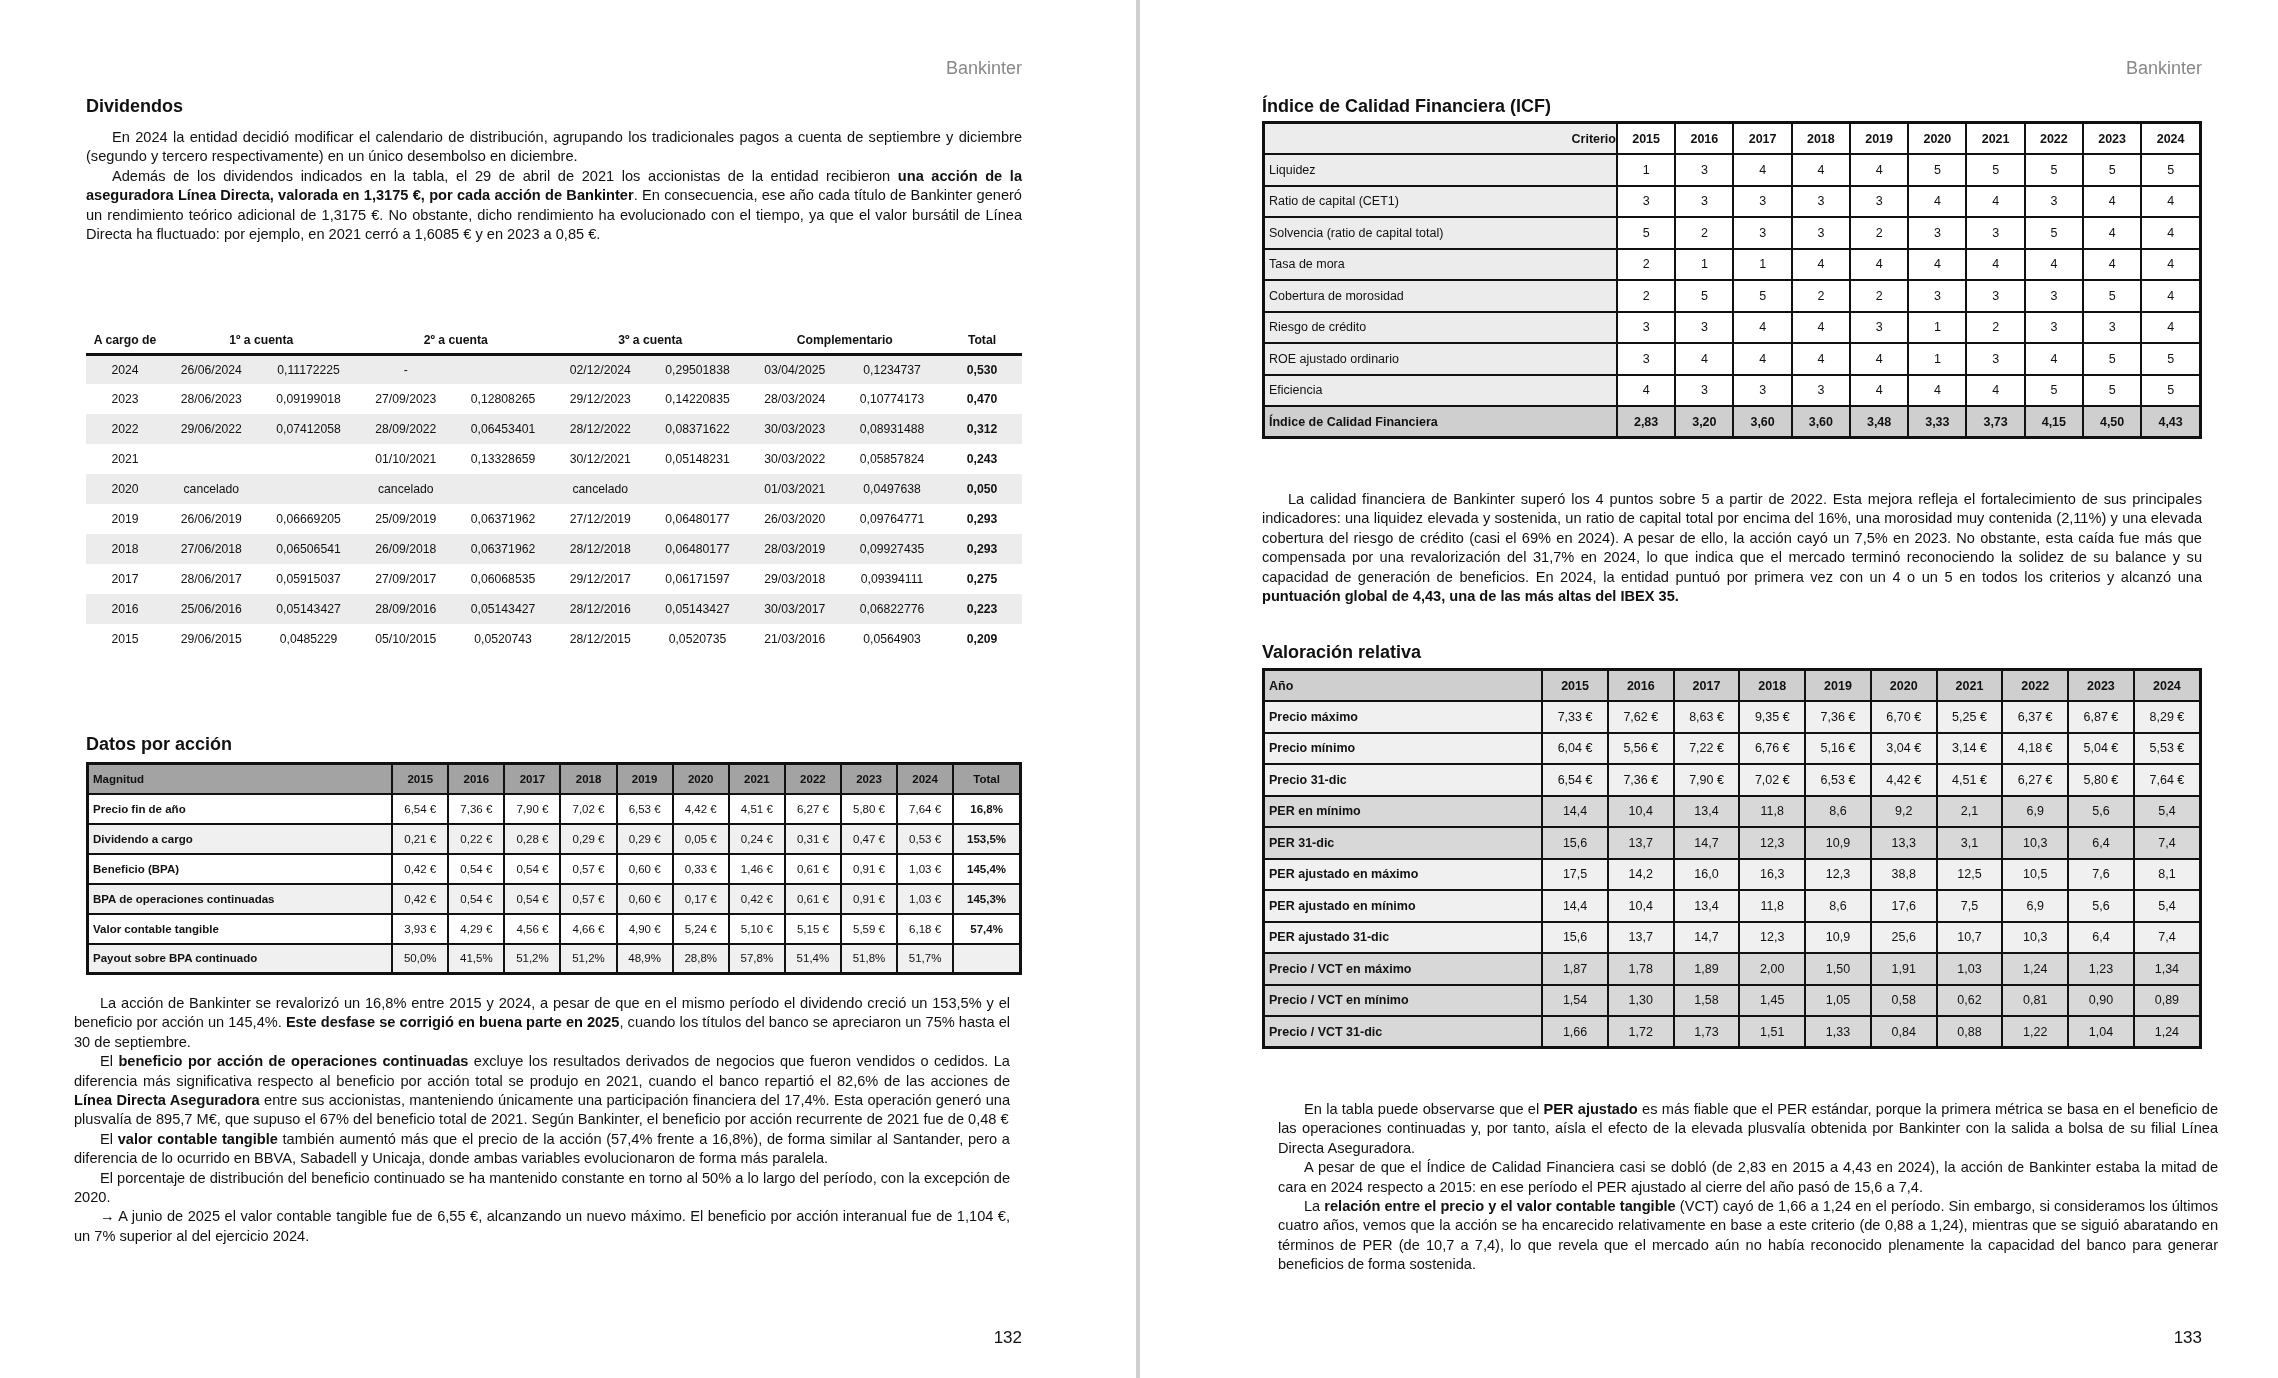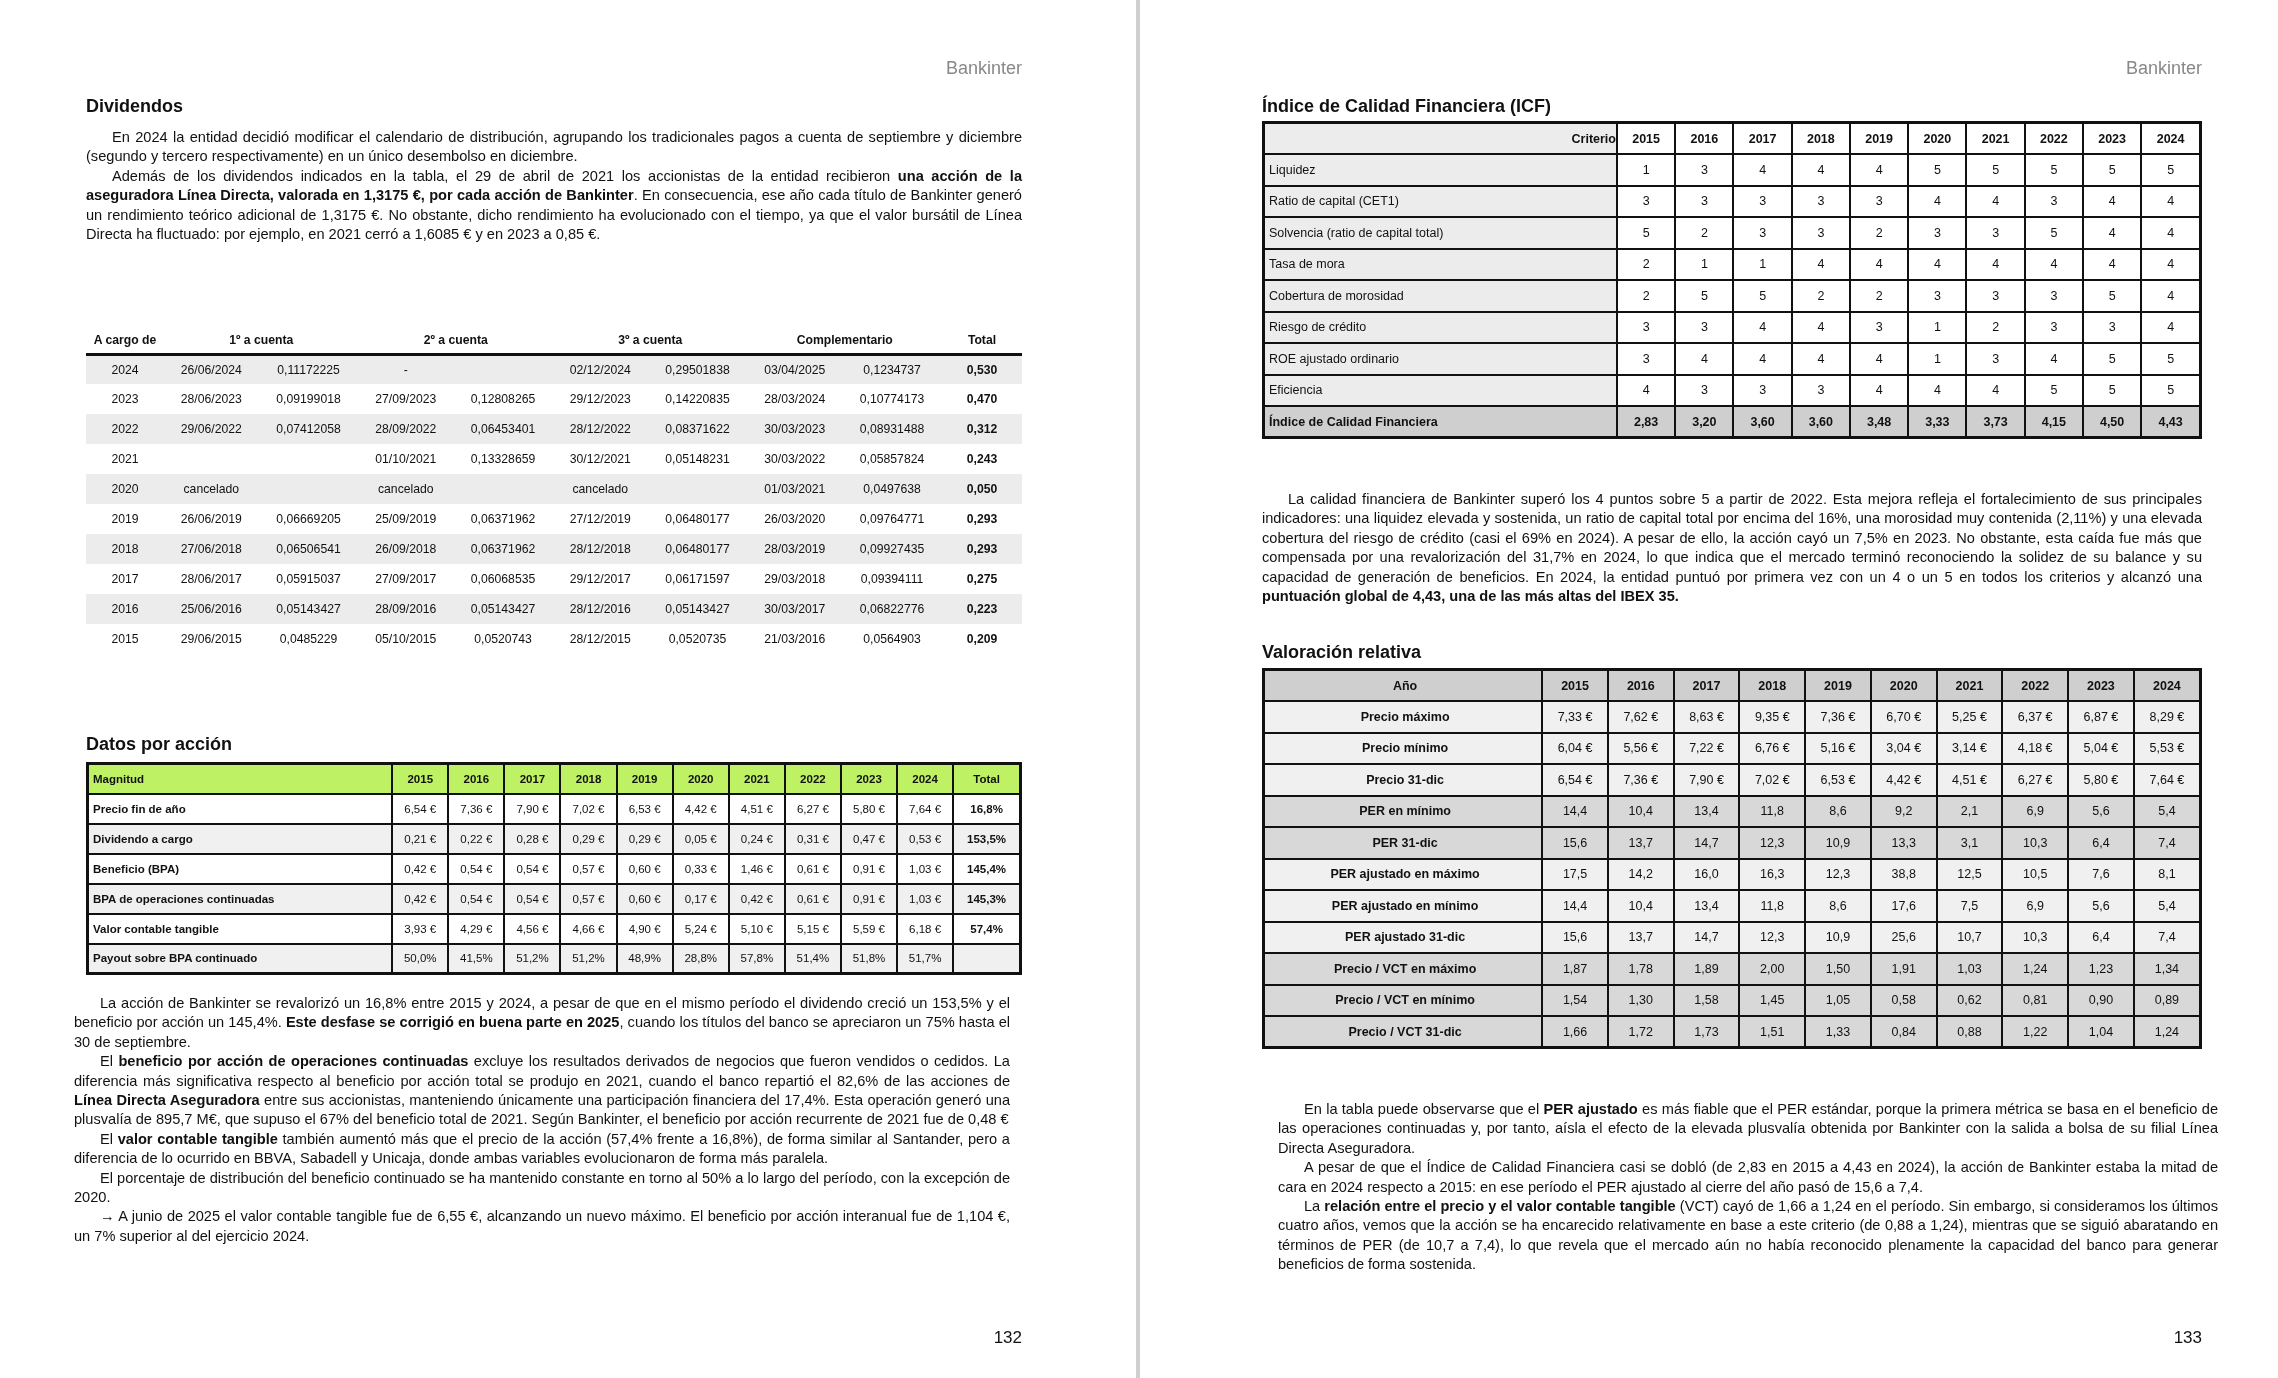--- a/index.html
+++ b/index.html
@@ -29,38 +29,38 @@
   table { border-collapse: collapse; position: absolute; }
   #div-table { left: 86px; top: 328px; width: 936px; font-size: 12.2px; }
   #div-table th { font-weight: bold; text-align: center; height: 26px; border-bottom: 3px solid #111; }
   #div-table td { height: 30px; text-align: center; }
   #div-table tr.shade td { background: #ececec; }
   #div-table td.total { font-weight: bold; }
 
   
   #dpa-table { left: 86px; top: 762px; width: 936px; font-size: 11.5px; border: 3px solid #111; }
   #dpa-table th, #dpa-table td { border: 2.5px solid #111; height: 30px; text-align: center; }
-  #dpa-table th { background: #bef264; font-weight: bold; }
+  #dpa-table th { background: #a3a3a3; font-weight: bold; }
   #dpa-table th.lbl, #dpa-table td.lbl { text-align: left; padding-left: 4px; font-weight: bold; }
   #dpa-table tr.shade td { background: #f0f0f0; }
   #dpa-table td.total { font-weight: bold; }
 
   
   #icf-table { left: 1262px; top: 121px; width: 940px; font-size: 12.5px; border: 3px solid #111; }
   #icf-table th, #icf-table td { border: 2.5px solid #111; height: 31.5px; text-align: center; }
   #icf-table th { font-weight: bold; background: #fff; }
   #icf-table th.lbl { background: #ececec; text-align: right; padding-left: 4px; }
   #icf-table td.lbl { text-align: left; padding-left: 4px; background: #ececec; }
   #icf-table tr.summary td { background: #cfcfcf; font-weight: bold; }
 
   
   #val-table { left: 1262px; top: 668px; width: 940px; font-size: 12.5px; border: 3px solid #111; }
   #val-table th, #val-table td { border: 2.5px solid #111; height: 31.5px; text-align: center; }
   #val-table th { font-weight: bold; background: #cfcfcf; }
-  #val-table th.lbl, #val-table td.lbl { text-align: center; padding-left: 4px; font-weight: bold; }
+  #val-table th.lbl, #val-table td.lbl { text-align: left; padding-left: 4px; font-weight: bold; }
   #val-table tr.light td { background: #f0f0f0; }
   #val-table tr.dark td { background: #d8d8d8; }
 </style>
 </head>
 <body>
 
 <div class="page" id="page-left">
   <div class="running-head">Bankinter</div>
 
   <h2 style="left:86px; top:96px;">Dividendos</h2>

